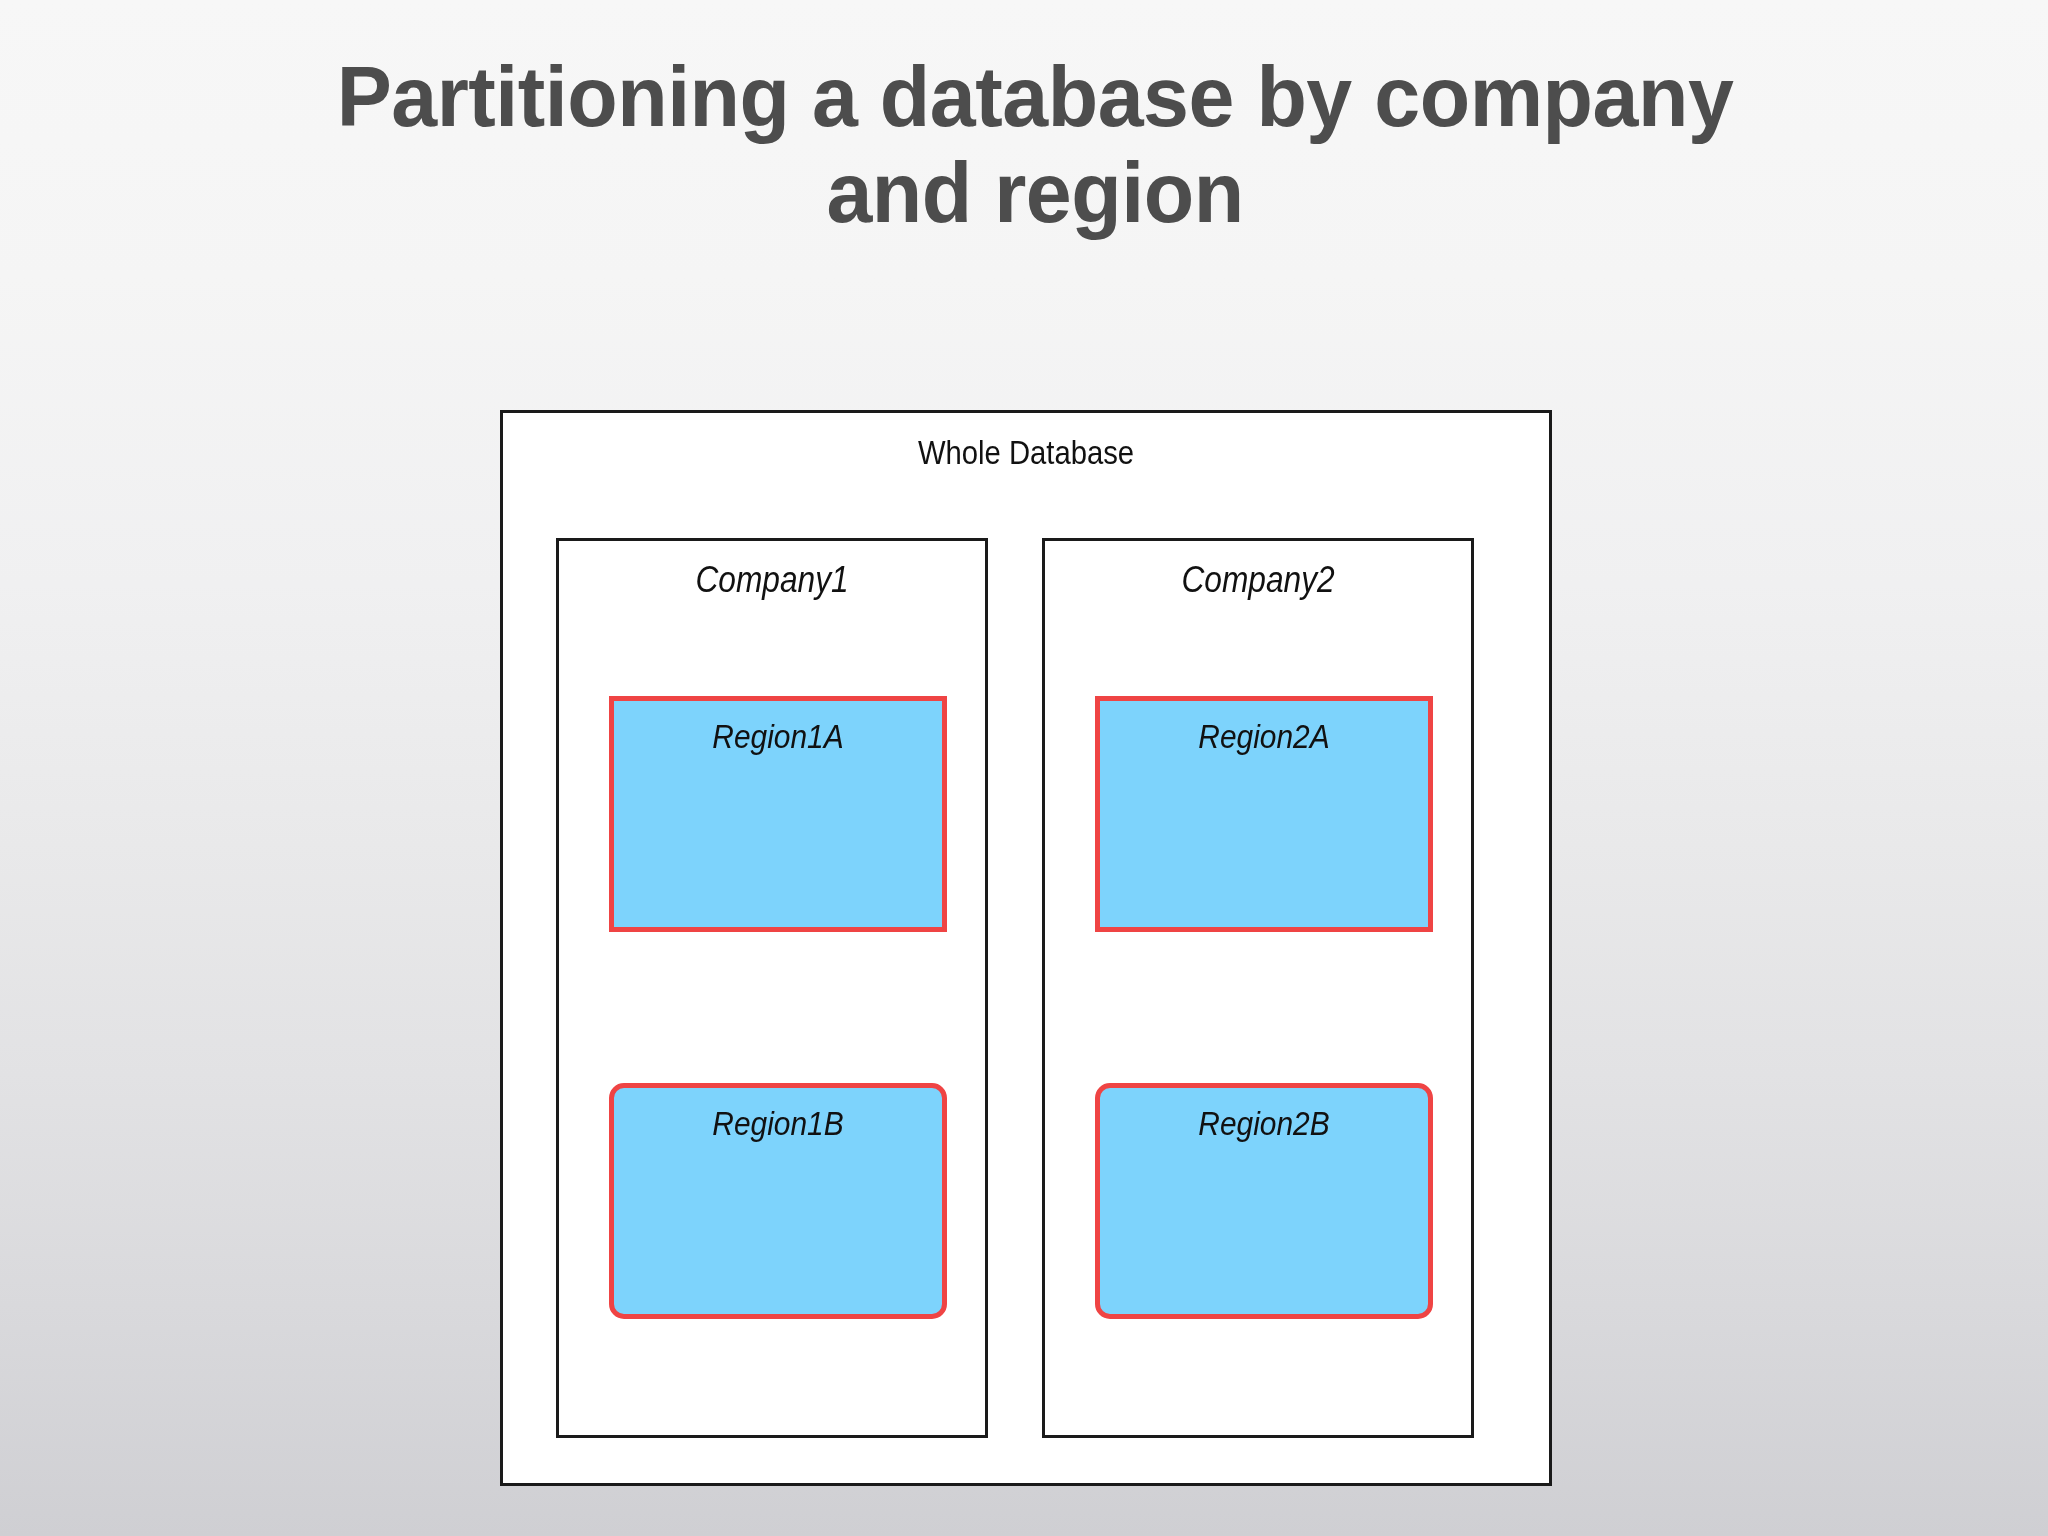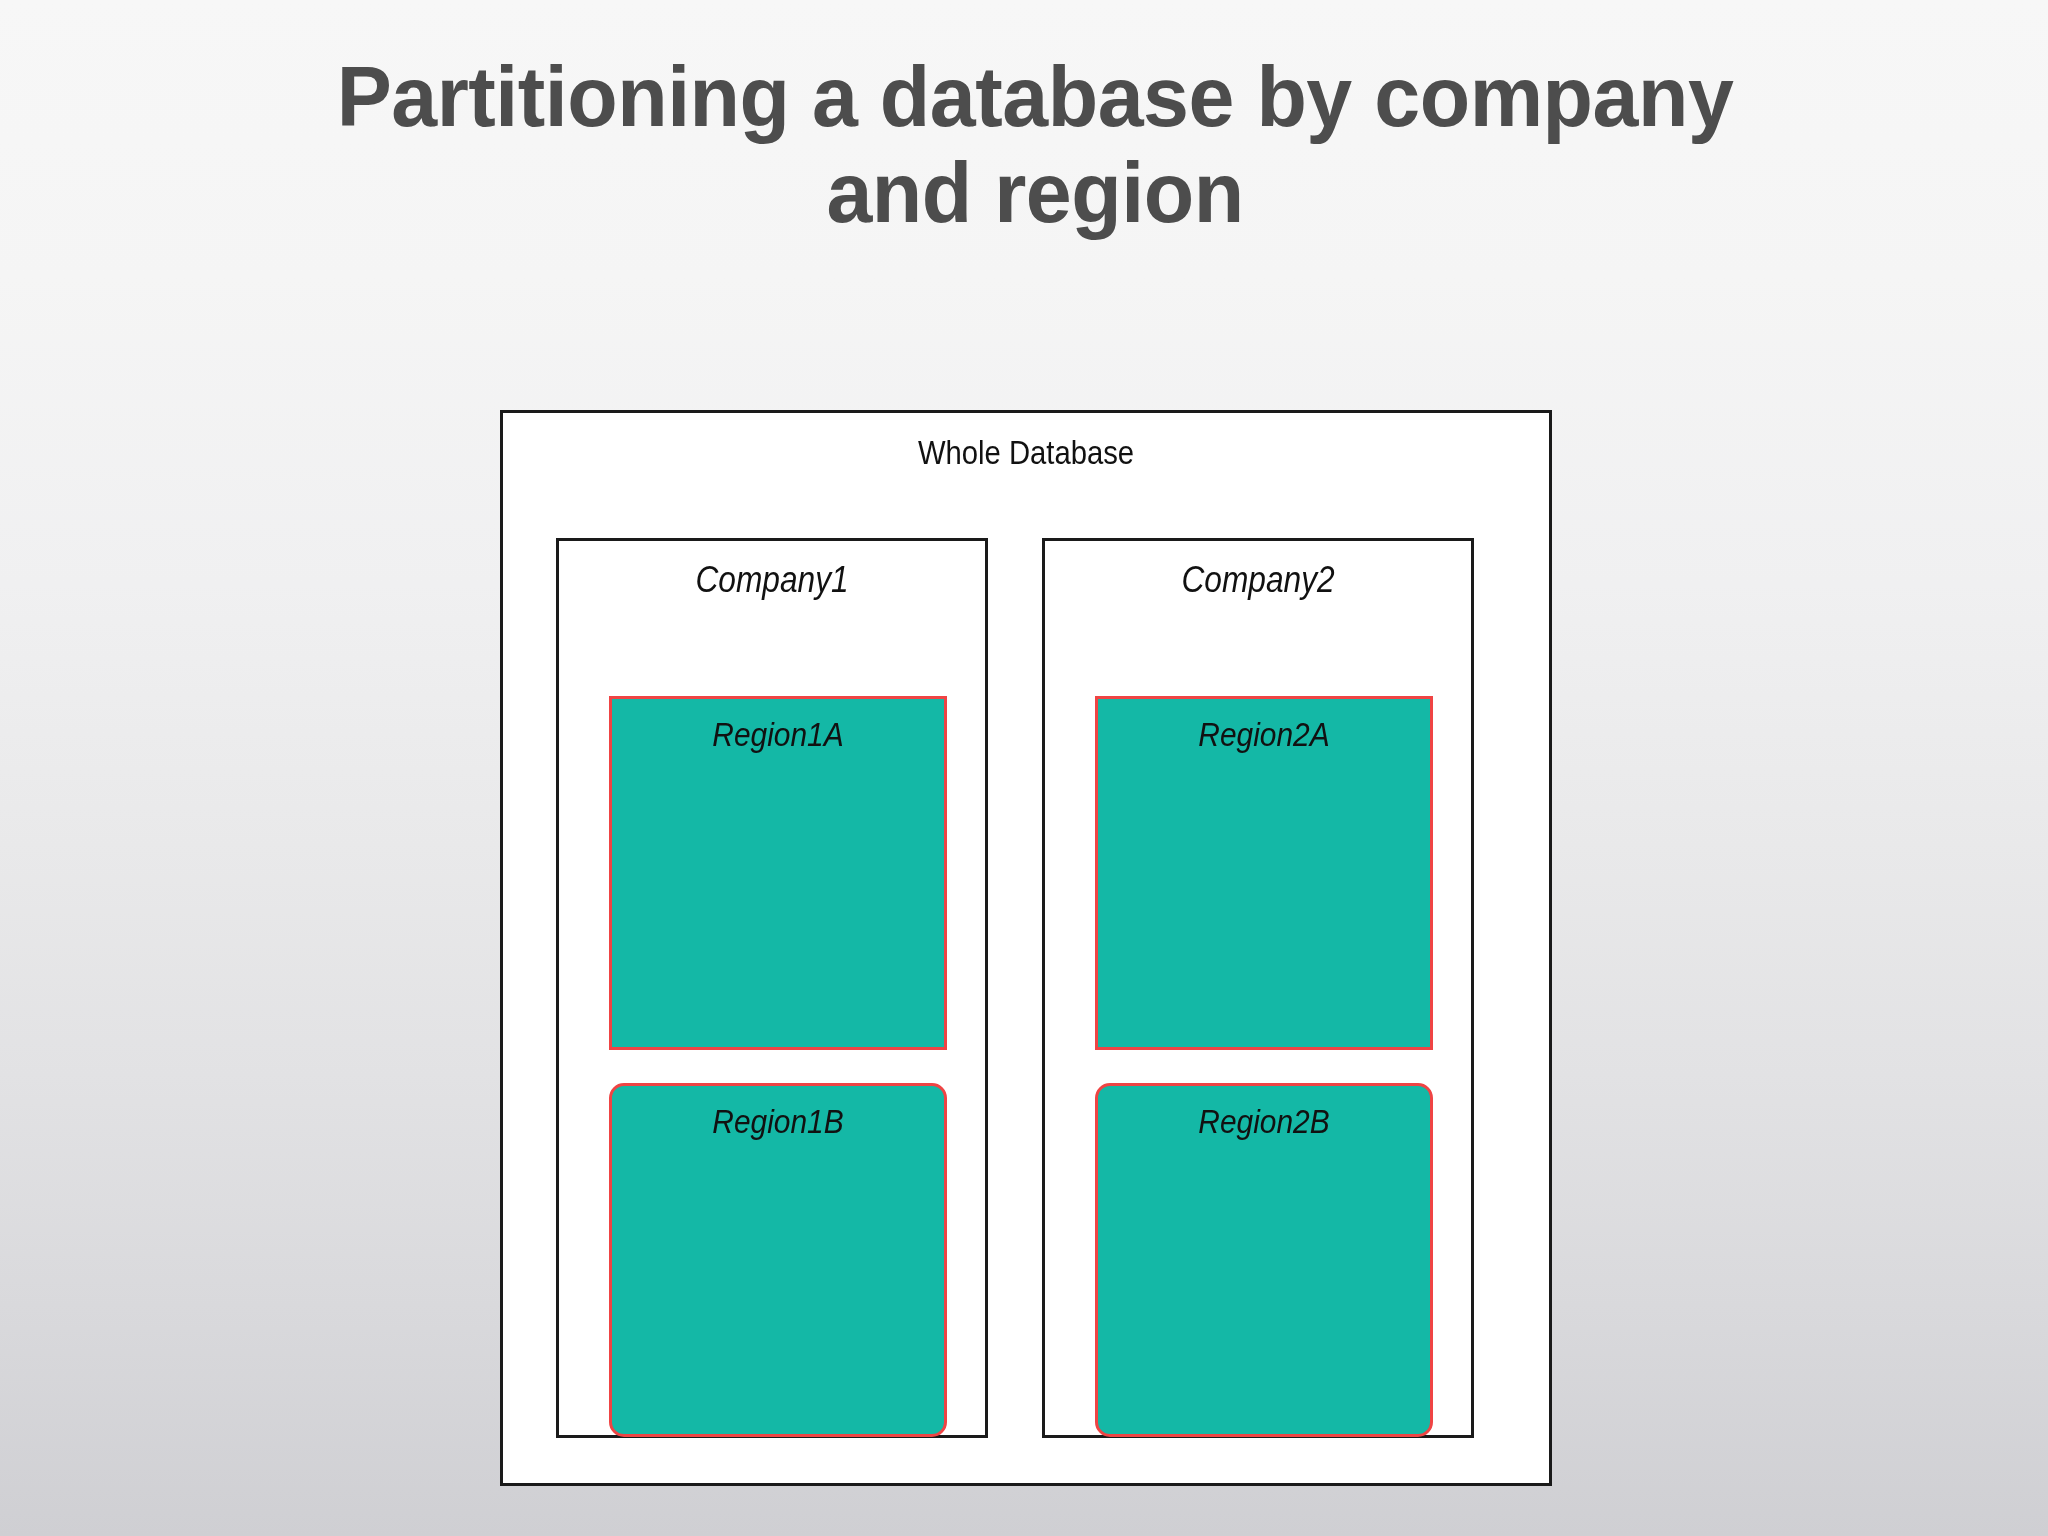--- a/index.html
+++ b/index.html
@@ -90,23 +90,23 @@
   .company-label {
     top: 18px;
     font-size: 36px;
     transform: scaleX(0.88);
   }
 
   .region-box {
     position: absolute;
     left: 50px;
     width: 338px;
-    height: 354px;
-    background: #14b8a6;
-    border: 3px solid #ef4444;
+    height: 236px;
+    background: #7dd3fc;
+    border: 5px solid #ef4444;
     box-sizing: border-box;
   }
   .region-box.region-a { top: 155px; }
   .region-box.region-b { top: 542px; border-radius: 15px; }
 
   .region-label {
     top: 16px;
     font-size: 34px;
     transform: scaleX(0.88);
   }

